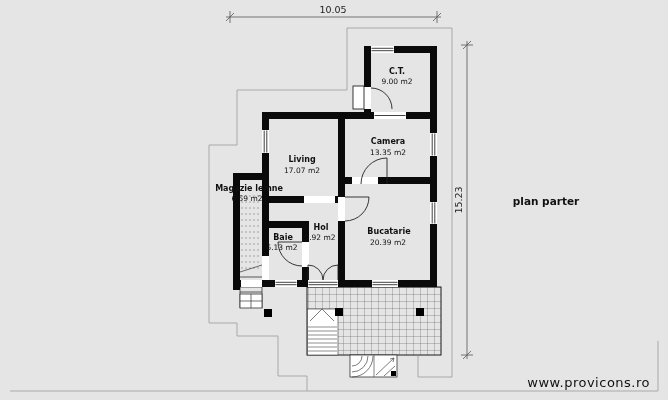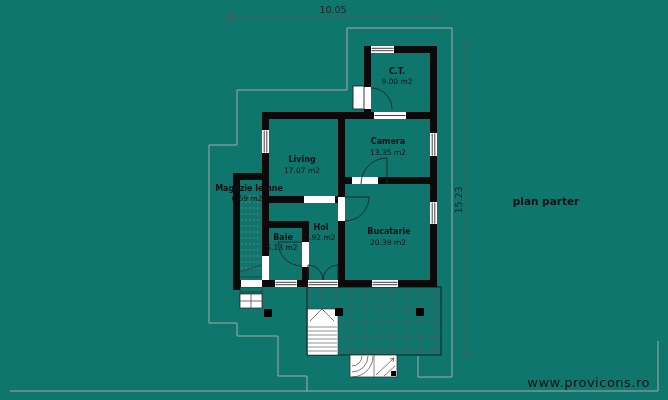--- a/index.html
+++ b/index.html
@@ -1,17 +1,17 @@
 <!DOCTYPE html>
 <html><head>
 <meta charset="utf-8">
 <style>
   html,body{margin:0;padding:0;background:#ffffff;}
   .canvas{
-    position:relative;width:668px;height:400px;background:#0f766e;
+    position:relative;width:668px;height:400px;background:#e5e5e5;
     font-family:"DejaVu Sans", "Liberation Sans", sans-serif;overflow:hidden;
   }
   svg{display:block;}
   text{fill:#111;}
   .room-name{font-weight:bold;font-size:8px;}
   .room-area{font-size:7.5px;}
   .dim-text{font-size:9.5px;fill:#222;}
   .plan-title{font-weight:bold;font-size:10.5px;}
   .watermark{font-size:13px;letter-spacing:0.5px;}
 </style>

